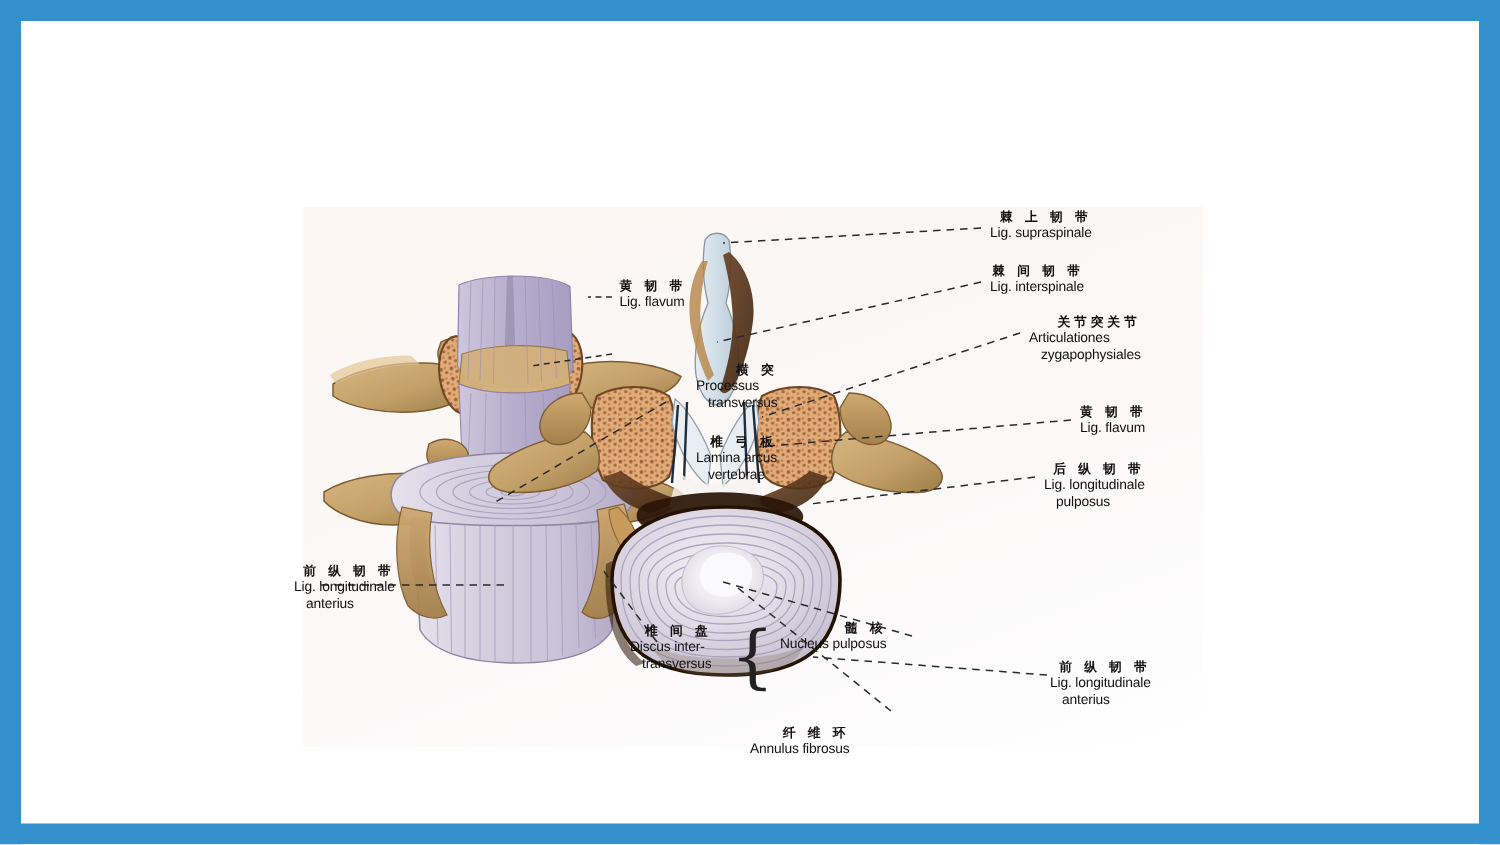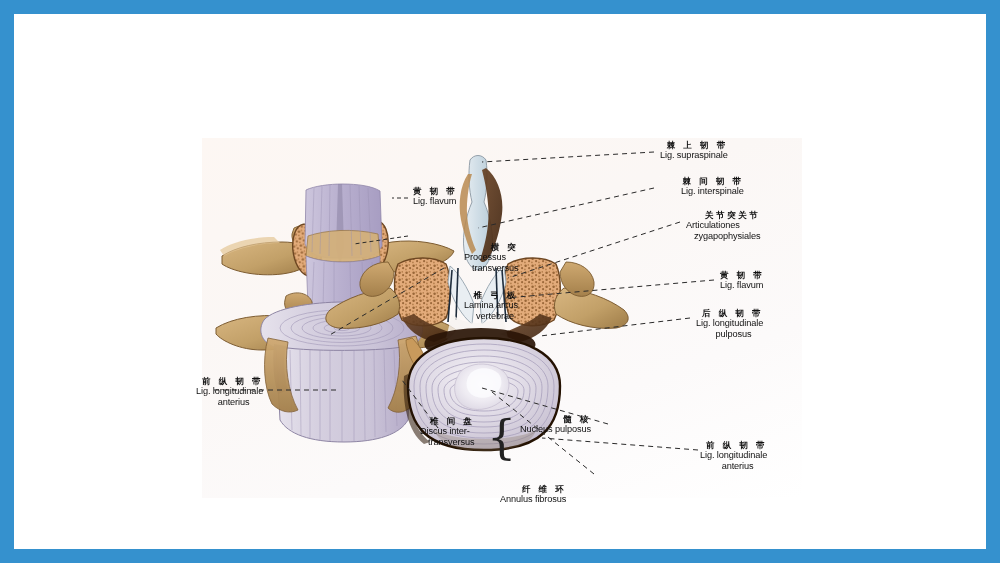--- a/index.html
+++ b/index.html
@@ -76,21 +76,21 @@
     color: #111;
     text-align: right;
   }
   .lbl .la {
     display: block;
     font-size: 9.2px;
     font-weight: normal;
     color: #111;
     letter-spacing: -0.1px;
   }
-  .lbl .la.ind { padding-left: 8px; text-align: center; }
+  .lbl .la.ind { padding-left: 8px; }
 
   .brace {
     position: absolute;
     font-family: "DejaVu Serif", serif;
     font-size: 46px;
     color: #222;
     line-height: 1;
   }
 </style>
 </head>
@@ -384,21 +384,21 @@
     <div class="lbl" style="left:298px; top:346px;">
       <span class="cn">纤 维 环</span>
       <span class="la">Annulus fibrosus</span>
     </div>
 
     <div class="lbl" style="left:458px; top:2px;">
       <span class="cn">棘 上 韧 带</span>
       <span class="la">Lig. supraspinale</span>
     </div>
 
-    <div class="lbl" style="left:458px; top:38px;margin-left:21px;">
+    <div class="lbl" style="left:458px; top:38px;">
       <span class="cn">棘 间 韧 带</span>
       <span class="la">Lig. interspinale</span>
     </div>
 
     <div class="lbl" style="left:484px; top:72px;">
       <span class="cn">关节突关节</span>
       <span class="la">Articulationes</span>
       <span class="la ind">zygapophysiales</span>
     </div>
 

